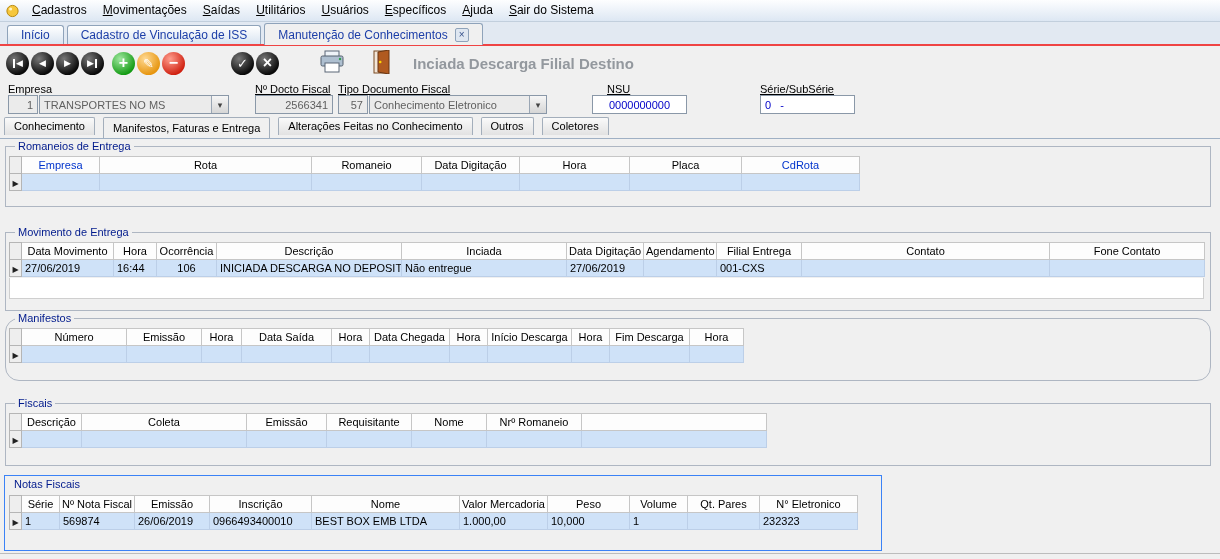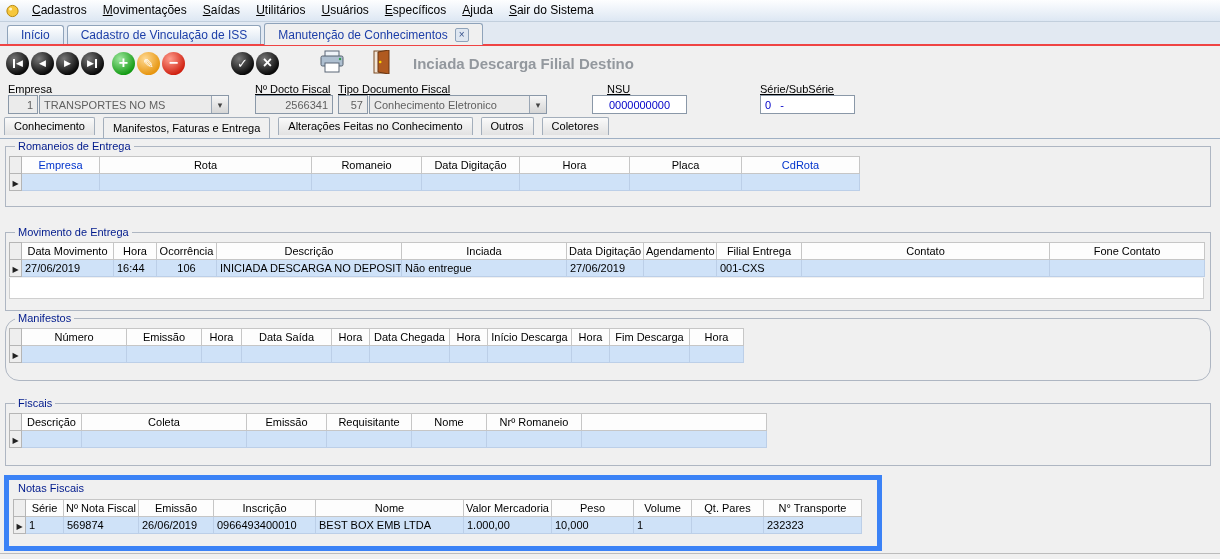--- a/index.html
+++ b/index.html
@@ -70,21 +70,21 @@
              text-align:center; overflow:hidden; white-space:nowrap; }
   .grid td { background:#cfe2f8; border:1px solid #bccfe8; height:17px; padding:0 3px; overflow:hidden; white-space:nowrap; }
   .grid th.sel, .grid td.sel { background:#eeeeee; border-color:#b5b5b5; padding:0; text-align:center; }
   .row-arrow { font-size:8px; color:#222; }
   .hlink { color:#0033cc; }
   .num { text-align:center; }
   .underflow { position:absolute; left:3px; top:45px; width:1195px; height:21px; background:#fff;
                border:1px solid #cfcfcf; border-top:none; }
 
   
-  .notas-box { position:absolute; left:4px; top:475px; width:878px; height:76px; border:5px solid #3b82f6; background:#f0f0f0; }
+  .notas-box { position:absolute; left:4px; top:475px; width:878px; height:76px; border:1px solid #3b82f6; background:#f0f0f0; }
   .notas-title { position:absolute; top:2px; left:9px; font-size:11px; color:#001a8c; }
   .notas-box .grid { margin:19px 0 0 4px; }
 
   .bottom-line { position:absolute; left:0; top:553px; width:1220px; height:1px; background:#bcbcbc; }
 </style>
 </head>
 <body>
 
 <div class="app">
 
@@ -404,21 +404,21 @@
         <th class="sel"></th>
         <th>Série</th>
         <th>Nº Nota Fiscal</th>
         <th>Emissão</th>
         <th>Inscrição</th>
         <th>Nome</th>
         <th>Valor Mercadoria</th>
         <th>Peso</th>
         <th>Volume</th>
         <th>Qt. Pares</th>
-        <th>N° Transporte</th>
+        <th>N° Eletronico</th>
       </tr>
         </thead>
       <tbody>
           <tr>
         <td class="sel"><span class="row-arrow">▶</span></td>
         <td>1</td>
         <td>569874</td>
         <td>26/06/2019</td>
         <td>0966493400010</td>
         <td>BEST BOX EMB LTDA</td>

